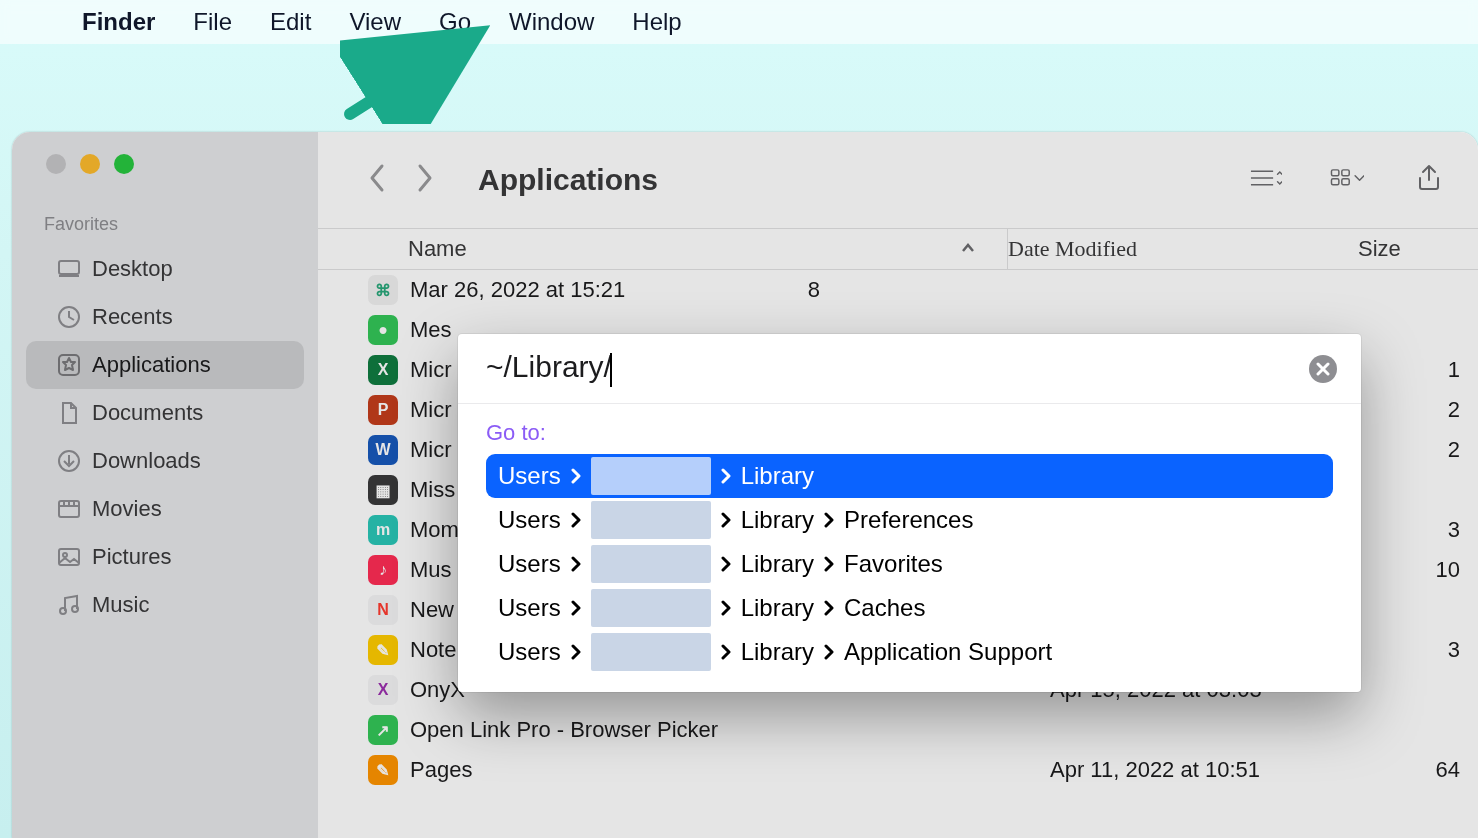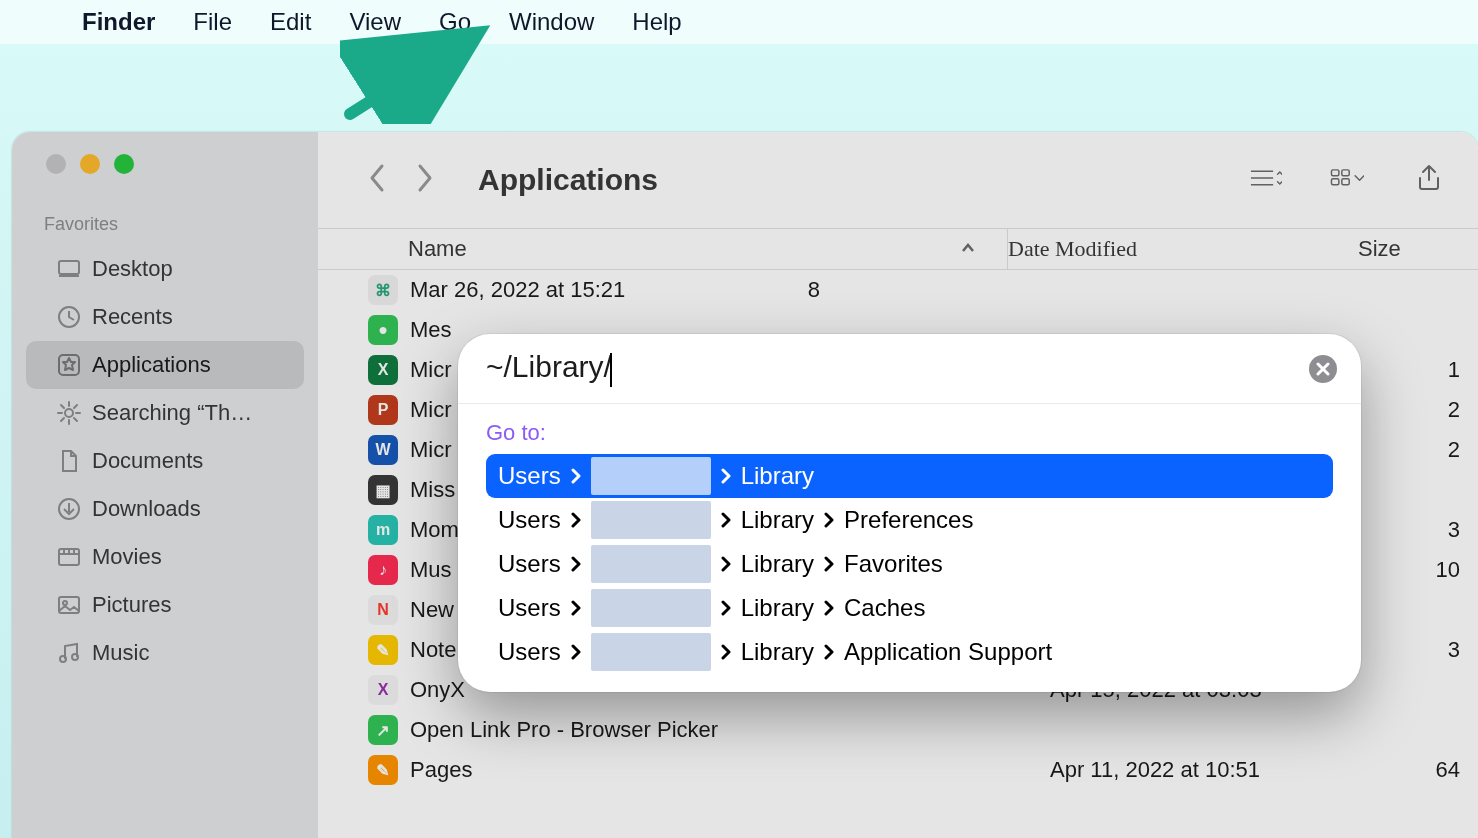--- a/index.html
+++ b/index.html
@@ -46,21 +46,21 @@
   .col-size{ flex:0 0 60px; }
   .sort-asc svg{width:16px;height:16px;fill:none;stroke:#6d6d70;stroke-width:2.5;}
   .file-list{ position:relative; }
   .row{ height:40px; display:flex; align-items:center; padding-left:50px; font-size:22px; color:#1c1c1e;}
   .row .app-icon{ width:30px; height:30px; border-radius:7px; margin-right:12px; display:flex; align-items:center; justify-content:center; font-size:16px; font-weight:600; color:#fff;}
   .row-name{ flex:0 0 640px; white-space:nowrap; overflow:hidden;}
   .row-date{ flex:0 0 350px; color:#1c1c1e; white-space:nowrap;}
   .row-size{ flex:0 0 60px; text-align:right;}
 
   
-  .goto-dialog{ position:absolute; top:334px; left:458px; width:903px; border-radius:32px; background:#fff; box-shadow:0 24px 60px rgba(0,0,0,0.35),0 0 0 1px rgba(0,0,0,0.06); z-index:20; overflow:hidden;}
+  .goto-dialog{ position:absolute; top:334px; left:458px; width:903px; border-radius:4px; background:#fff; box-shadow:0 24px 60px rgba(0,0,0,0.35),0 0 0 1px rgba(0,0,0,0.06); z-index:20; overflow:hidden;}
   .goto-input-wrap{ display:flex; align-items:center; height:70px; padding:0 24px 0 28px; border-bottom:1px solid #eaeaec;}
   .goto-input{ flex:1; border:none; outline:none; font-size:30px; font-family:inherit; color:#1c1c1e; background:transparent;}
   .caret{ display:inline-block; width:2px; height:34px; background:#000; margin-left:-2px; vertical-align:middle; animation:blink 1s step-end infinite;}
   @keyframes blink{50%{opacity:0;}}
   .clear-btn{ width:28px; height:28px; border-radius:50%; background:#8e8e92; display:flex; align-items:center; justify-content:center; cursor:pointer;}
   .clear-btn svg{width:14px;height:14px;stroke:#fff;stroke-width:3;fill:none;stroke-linecap:round;}
   .goto-body{ padding:16px 28px 18px 28px;}
   .goto-label{ font-size:22px; color:#8b5cf6; margin-bottom:8px;}
   .sugg{ height:44px; display:flex; align-items:center; border-radius:9px; padding:0 12px; font-size:24px; cursor:default; gap:0; white-space:nowrap;}
   .sugg.sel{ background:#0a63ff; color:#fff;}
@@ -123,29 +123,20 @@
           <span class="sb-text">Recents</span>
         </div>
         <div class="sb-item active">
           <span class="sb-icon sb-badge">
             <svg viewBox="0 0 26 26">
               <rect x="3" y="3" width="20" height="20" rx="4"></rect>
               <path d="M13 6l2 4h4l-3 3 1 5-4-2-4 2 1-5-3-3h4z" stroke-linejoin="round"></path>
             </svg>
           </span>
           <span class="sb-text">Applications</span>
-        </div>
-        <div class="sb-item">
-          <span class="sb-icon sb-badge">
-            <svg viewBox="0 0 26 26">
-              <circle cx="13" cy="13" r="4"></circle>
-              <path d="M13 2v4M13 20v4M2 13h4M20 13h4M5 5l3 3M18 18l3 3M21 5l-3 3M8 18l-3 3" stroke-linecap="round"></path>
-            </svg>
-          </span>
-          <span class="sb-text">Searching “Th…</span>
         </div>
         <div class="sb-item">
           <span class="sb-icon sb-badge">
             <svg viewBox="0 0 26 26">
               <path d="M7 3h8l5 5v15H7z"></path>
               <polyline points="15,3 15,8 20,8"></polyline>
             </svg>
           </span>
           <span class="sb-text">Documents</span>
         </div>

